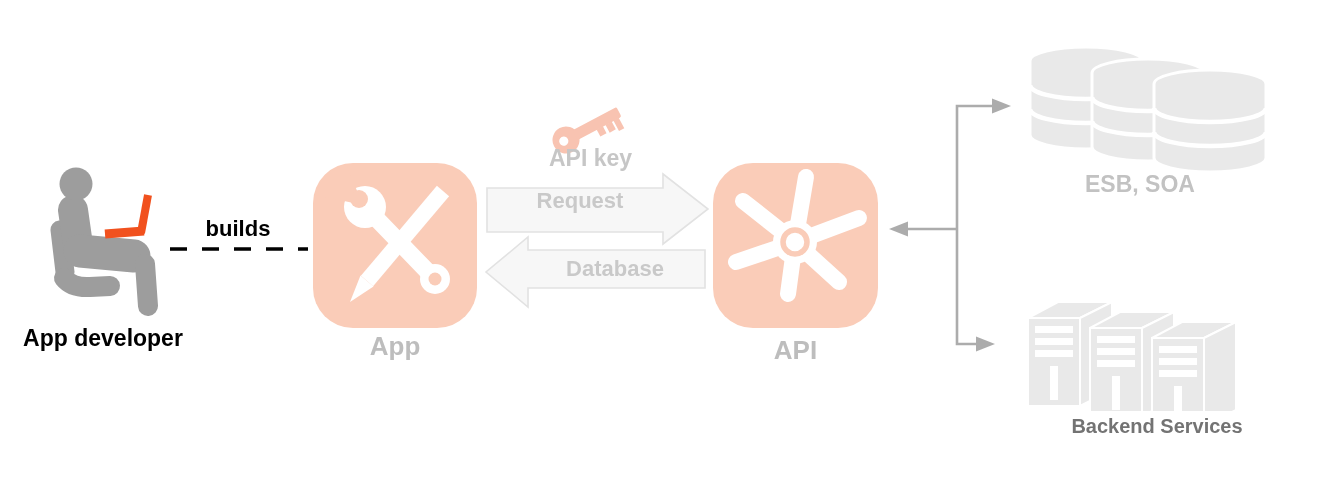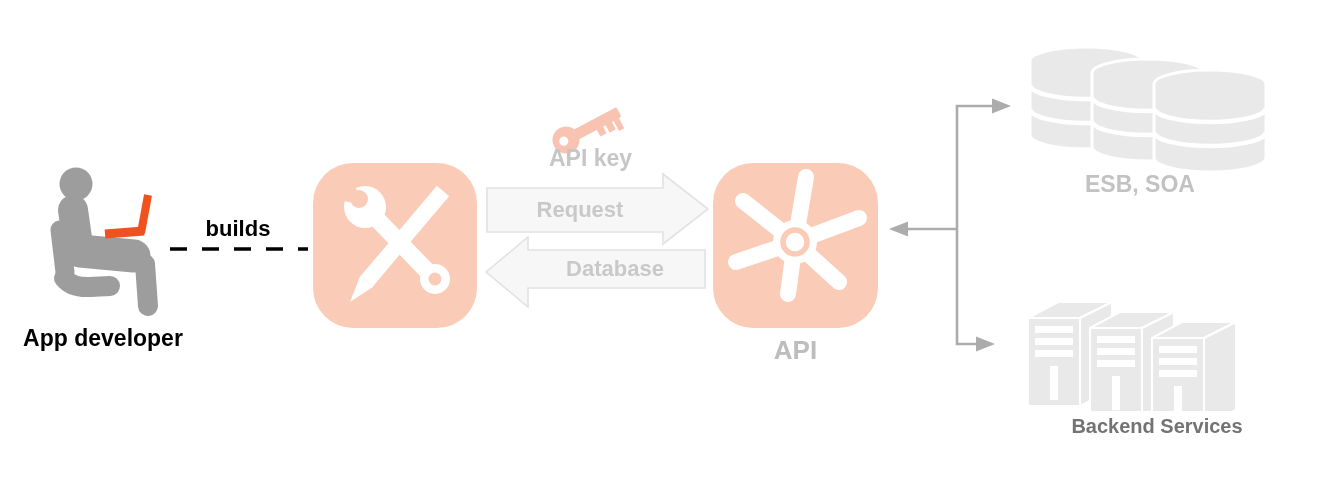--- a/index.html
+++ b/index.html
@@ -7,21 +7,21 @@
     position:relative;width:1342px;height:504px;background:#ffffff;
     font-family:"Liberation Sans",sans-serif;overflow:hidden;
   }
   .abs{position:absolute;}
   .lbl{position:absolute;font-weight:bold;text-align:center;line-height:1.2;}
   .dev-label{left:18px;top:325px;width:170px;font-size:23px;color:#000000;}
   .builds-label{left:168px;top:216px;width:140px;font-size:22px;color:#000000;}
   .app-label{left:313px;top:331px;width:164px;font-size:26px;color:#BDBDBD;}
   .apikey-label{left:538px;top:145px;width:105px;font-size:23px;color:#C6C6C6;}
   .arrow-text{position:absolute;font-weight:bold;font-size:22px;color:#C9C9C9;text-align:center;}
-  .request-text{left:490px;top:197px;width:180px;}
+  .request-text{left:490px;top:188px;width:180px;}
   .response-text{left:520px;top:256px;width:190px;}
   .api-label{left:713px;top:335px;width:165px;font-size:26px;color:#BDBDBD;}
   .esb-label{left:1038px;top:170px;width:204px;font-size:23px;line-height:28px;color:#C2C2C2;}
   .esb-label span{display:block;}
   .backend-label{left:1010px;top:414px;width:294px;font-size:20px;color:#737373;}
   .app-chip{
     position:absolute;left:313px;top:163px;width:164px;height:165px;
     background:#FACCB8;border-radius:40px;
   }
   .api-chip{
@@ -70,20 +70,21 @@
       <polygon points="50,42 12,34 34,4" fill="#FACCB8"></polygon>
       <circle cx="46" cy="36" r="9" fill="#FACCB8"></circle>
       <line x1="60" y1="52" x2="118" y2="112" stroke="#ffffff" stroke-width="17" stroke-linecap="round"></line>
       <circle cx="122" cy="116" r="15" fill="#ffffff"></circle>
       <circle cx="122" cy="116" r="6.5" fill="#FACCB8"></circle>
 
       <line x1="130" y1="28" x2="54" y2="118" stroke="#ffffff" stroke-width="16" stroke-linecap="butt"></line>
       <polygon points="60.5,123.5 47.5,112.5 37,139 " fill="#ffffff"></polygon>
     </svg>
   </div>
+  <div class="lbl app-label">App</div>
 
   <svg class="abs" style="left:546px;top:96px;" width="95" height="62" viewBox="0 0 95 62">
     <g transform="rotate(-28 20 44)" fill="#F8C3B1">
       <circle cx="20" cy="44" r="13.5"></circle>
       <rect x="30" y="38.5" width="50" height="11" rx="2"></rect>
       <rect x="52" y="49" width="7" height="8"></rect>
       <rect x="62" y="49" width="7" height="9"></rect>
       <rect x="71" y="49" width="6" height="12"></rect>
       <circle cx="17.5" cy="44" r="4.6" fill="#ffffff"></circle>
     </g>

